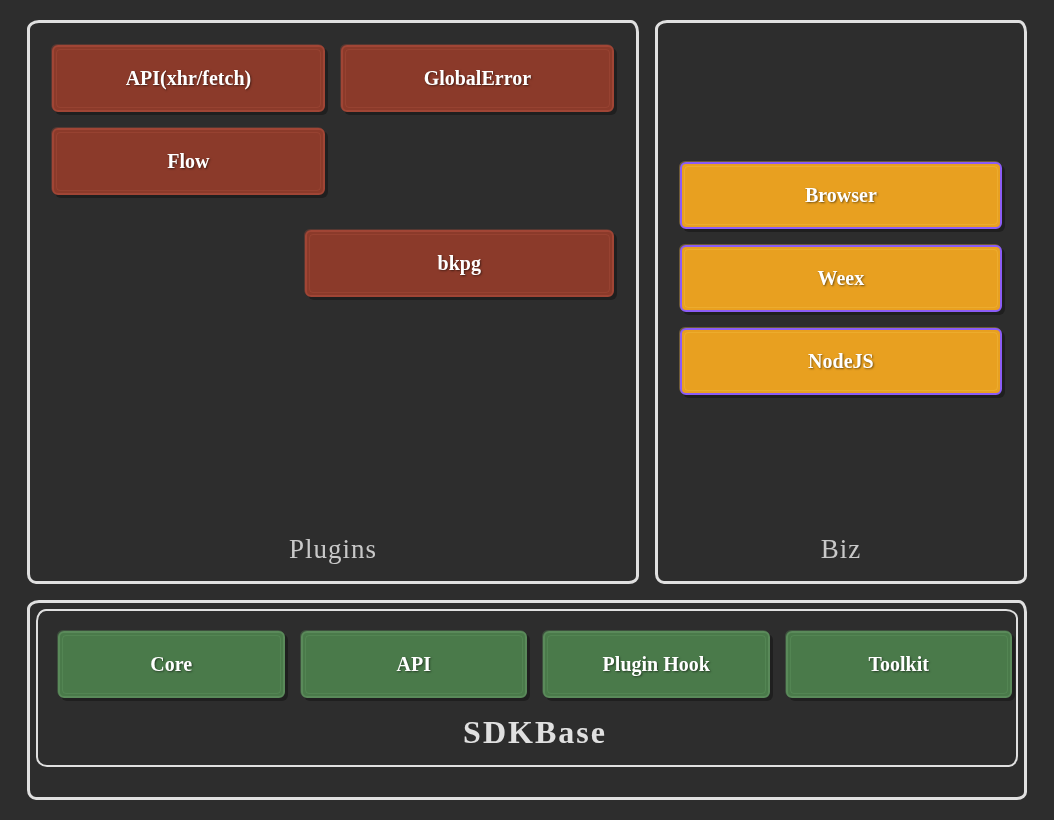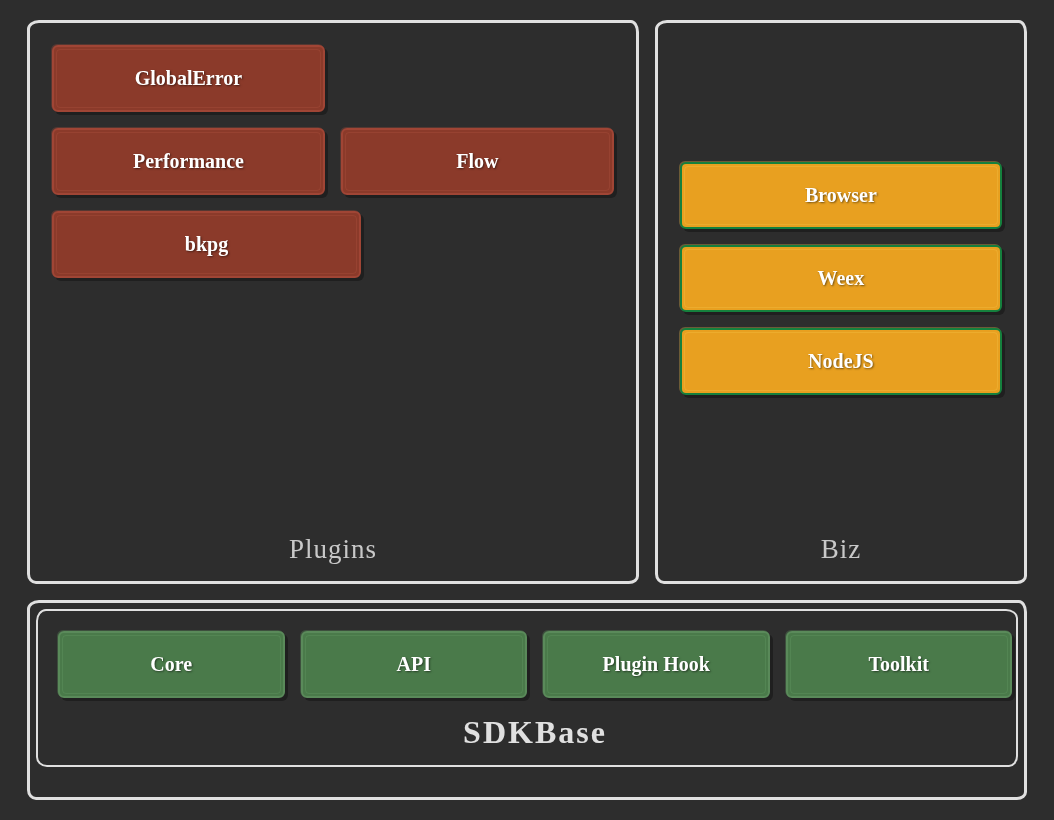--- a/index.html
+++ b/index.html
@@ -57,21 +57,21 @@
     .box-brown::before {
       content: '';
       position: absolute;
       top: 2px; left: 2px; right: 2px; bottom: 2px;
       border: 1px solid rgba(200,100,80,0.2);
       border-radius: 4px;
     }
 
     .box-orange {
       background-color: #e8a020;
-      border: 2px solid #15803d;
+      border: 2px solid #8b5cf6;
       border-radius: 6px;
       display: flex;
       align-items: center;
       justify-content: center;
       padding: 20px 16px;
       position: relative;
       box-shadow: 3px 3px 0 rgba(0,0,0,0.3), -1px -1px 0 rgba(255,200,80,0.3);
     }
 
     .box-orange::before {
@@ -152,22 +152,23 @@
 
     .grid-top {
       display: grid;
       grid-template-columns: 1fr 1fr;
       gap: 16px;
       margin-bottom: 16px;
     }
 
     .grid-mid {
       display: flex;
-      justify-content: flex-start;
+      justify-content: flex-end;
       margin-bottom: 4px;
+      margin-top: 19px;
     }
 
     .bkpg-box {
       width: 55%;
     }
 
     
     .wavy-border {
       border: 3px solid #e0e0e0;
       border-radius: 12px 8px 10px 9px / 9px 12px 8px 10px;
@@ -183,28 +184,28 @@
 
 <div class="main-wrapper">
 
   <div class="top-row">
 
     <div class="top-outer wavy-border" style="flex: 1.7; display: flex; flex-direction: column;">
       <div style="flex: 1; display: flex; flex-direction: column; padding: 10px;">
 
         <div class="grid-top">
           <div class="box-brown">
+            <span class="box-label">API(xhr/fetch)</span>
+          </div>
+          <div class="box-brown">
             <span class="box-label">GlobalError</span>
           </div>
         </div>
 
         <div class="grid-top">
-          <div class="box-brown">
-            <span class="box-label">Performance</span>
-          </div>
           <div class="box-brown">
             <span class="box-label">Flow</span>
           </div>
         </div>
 
         <div class="grid-mid">
           <div class="box-brown bkpg-box">
             <span class="box-label">bkpg</span>
           </div>
         </div>

